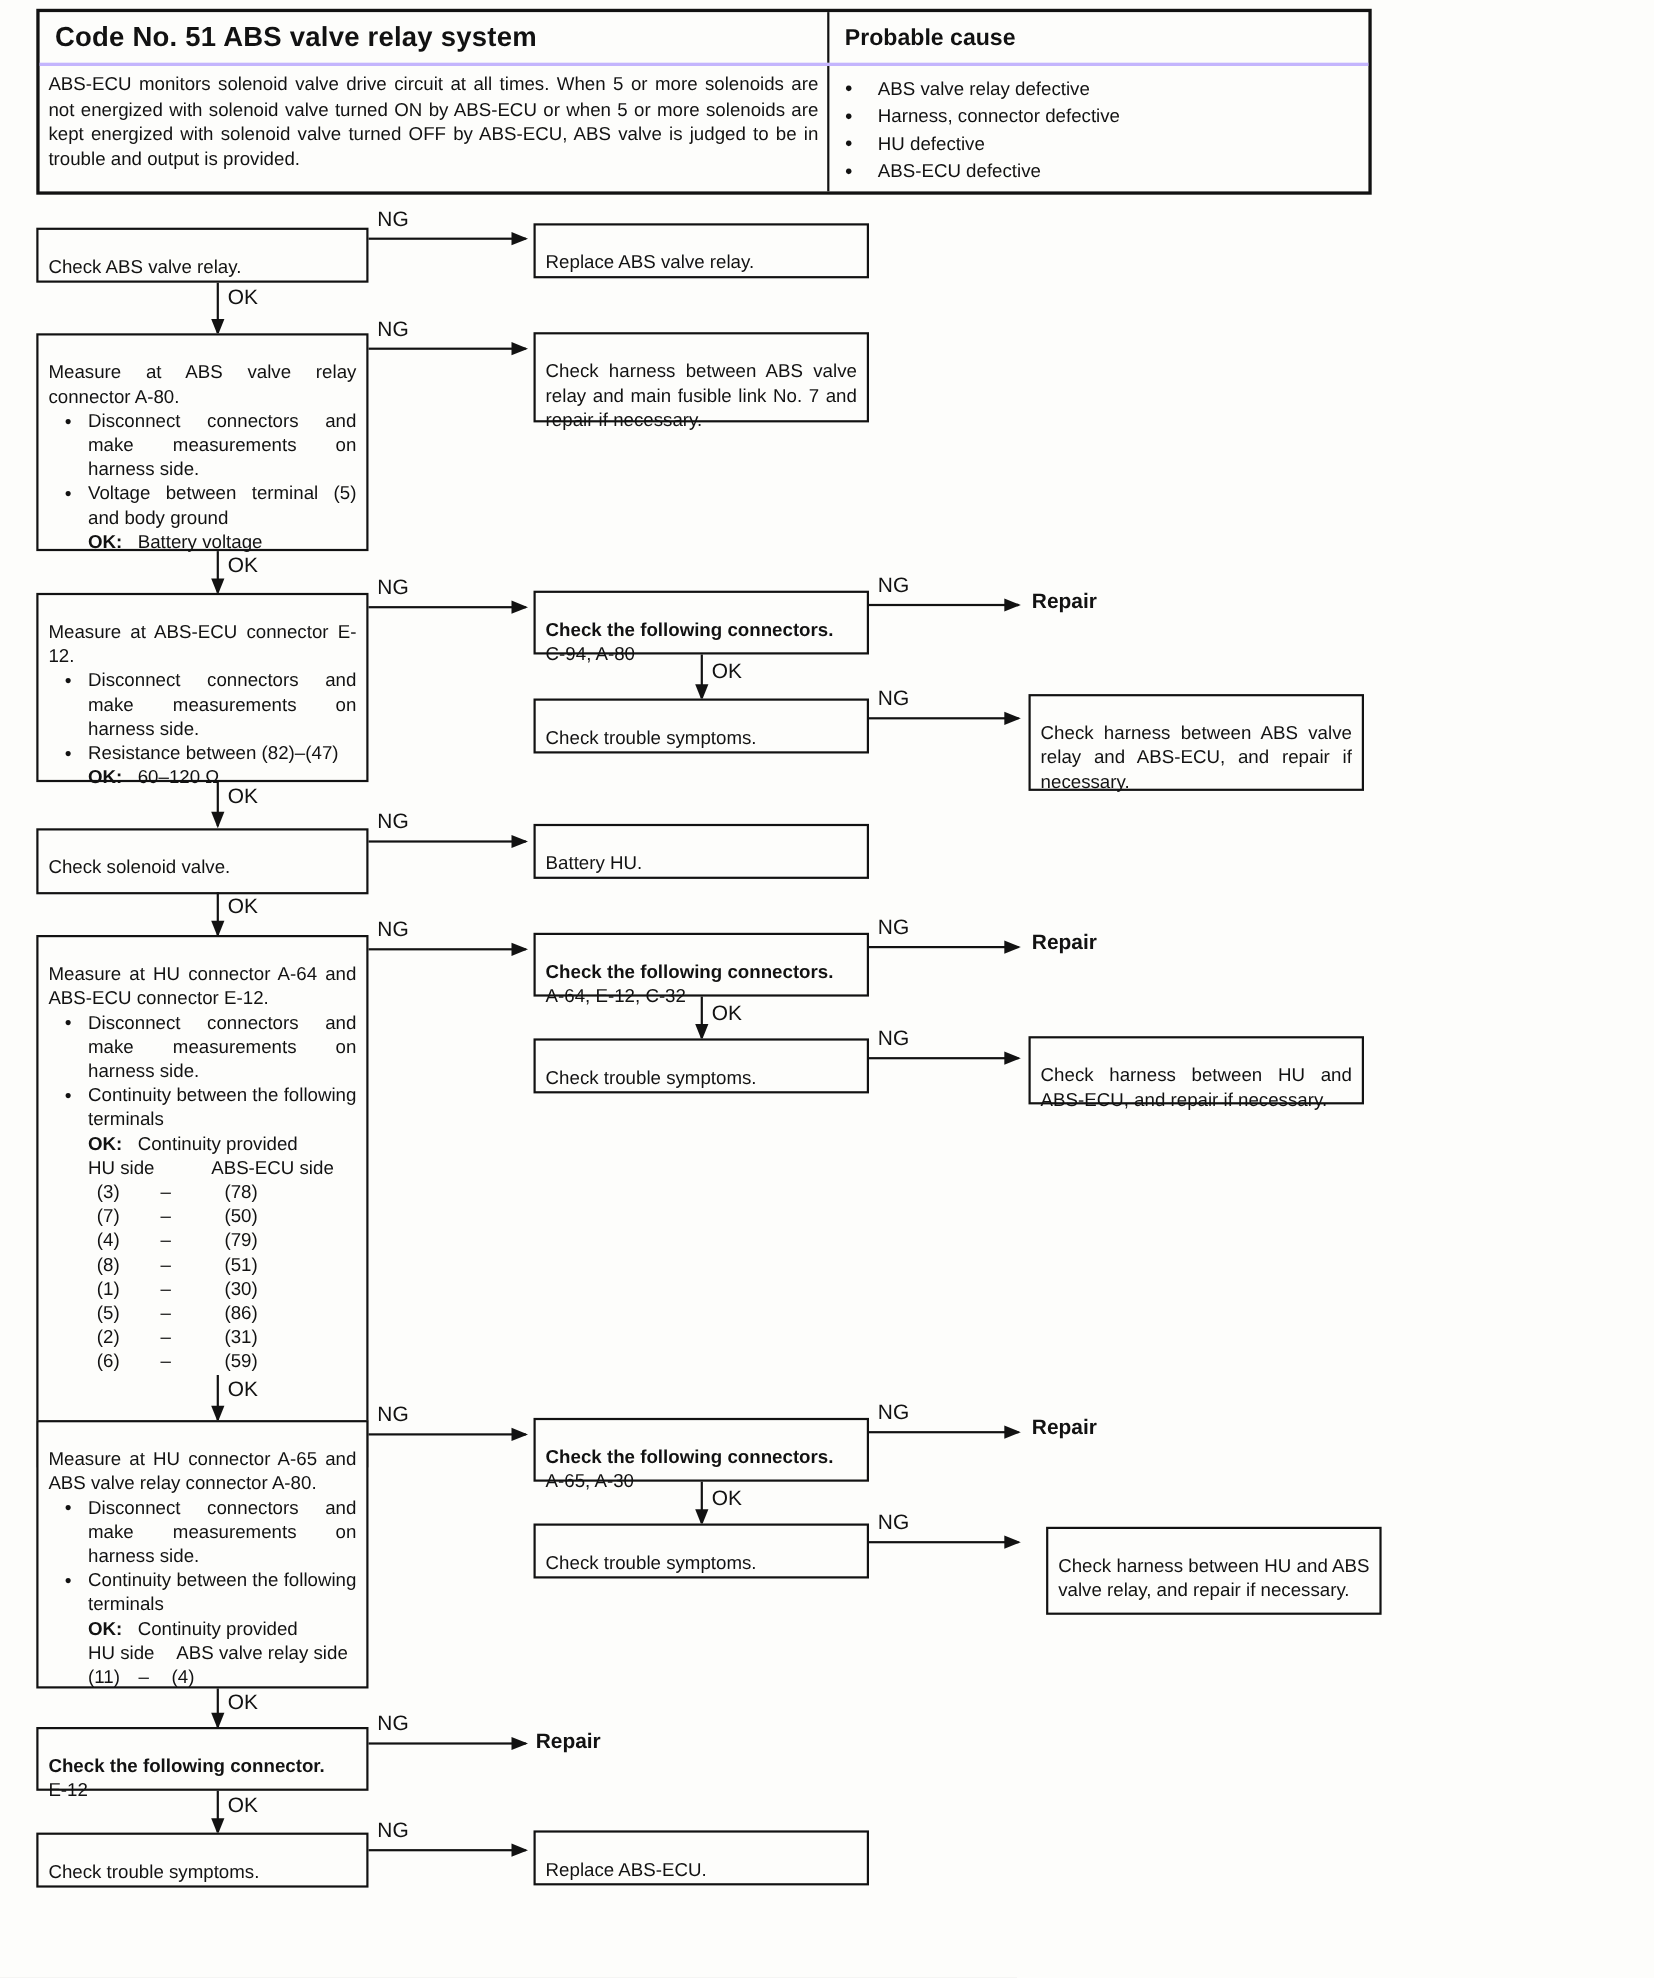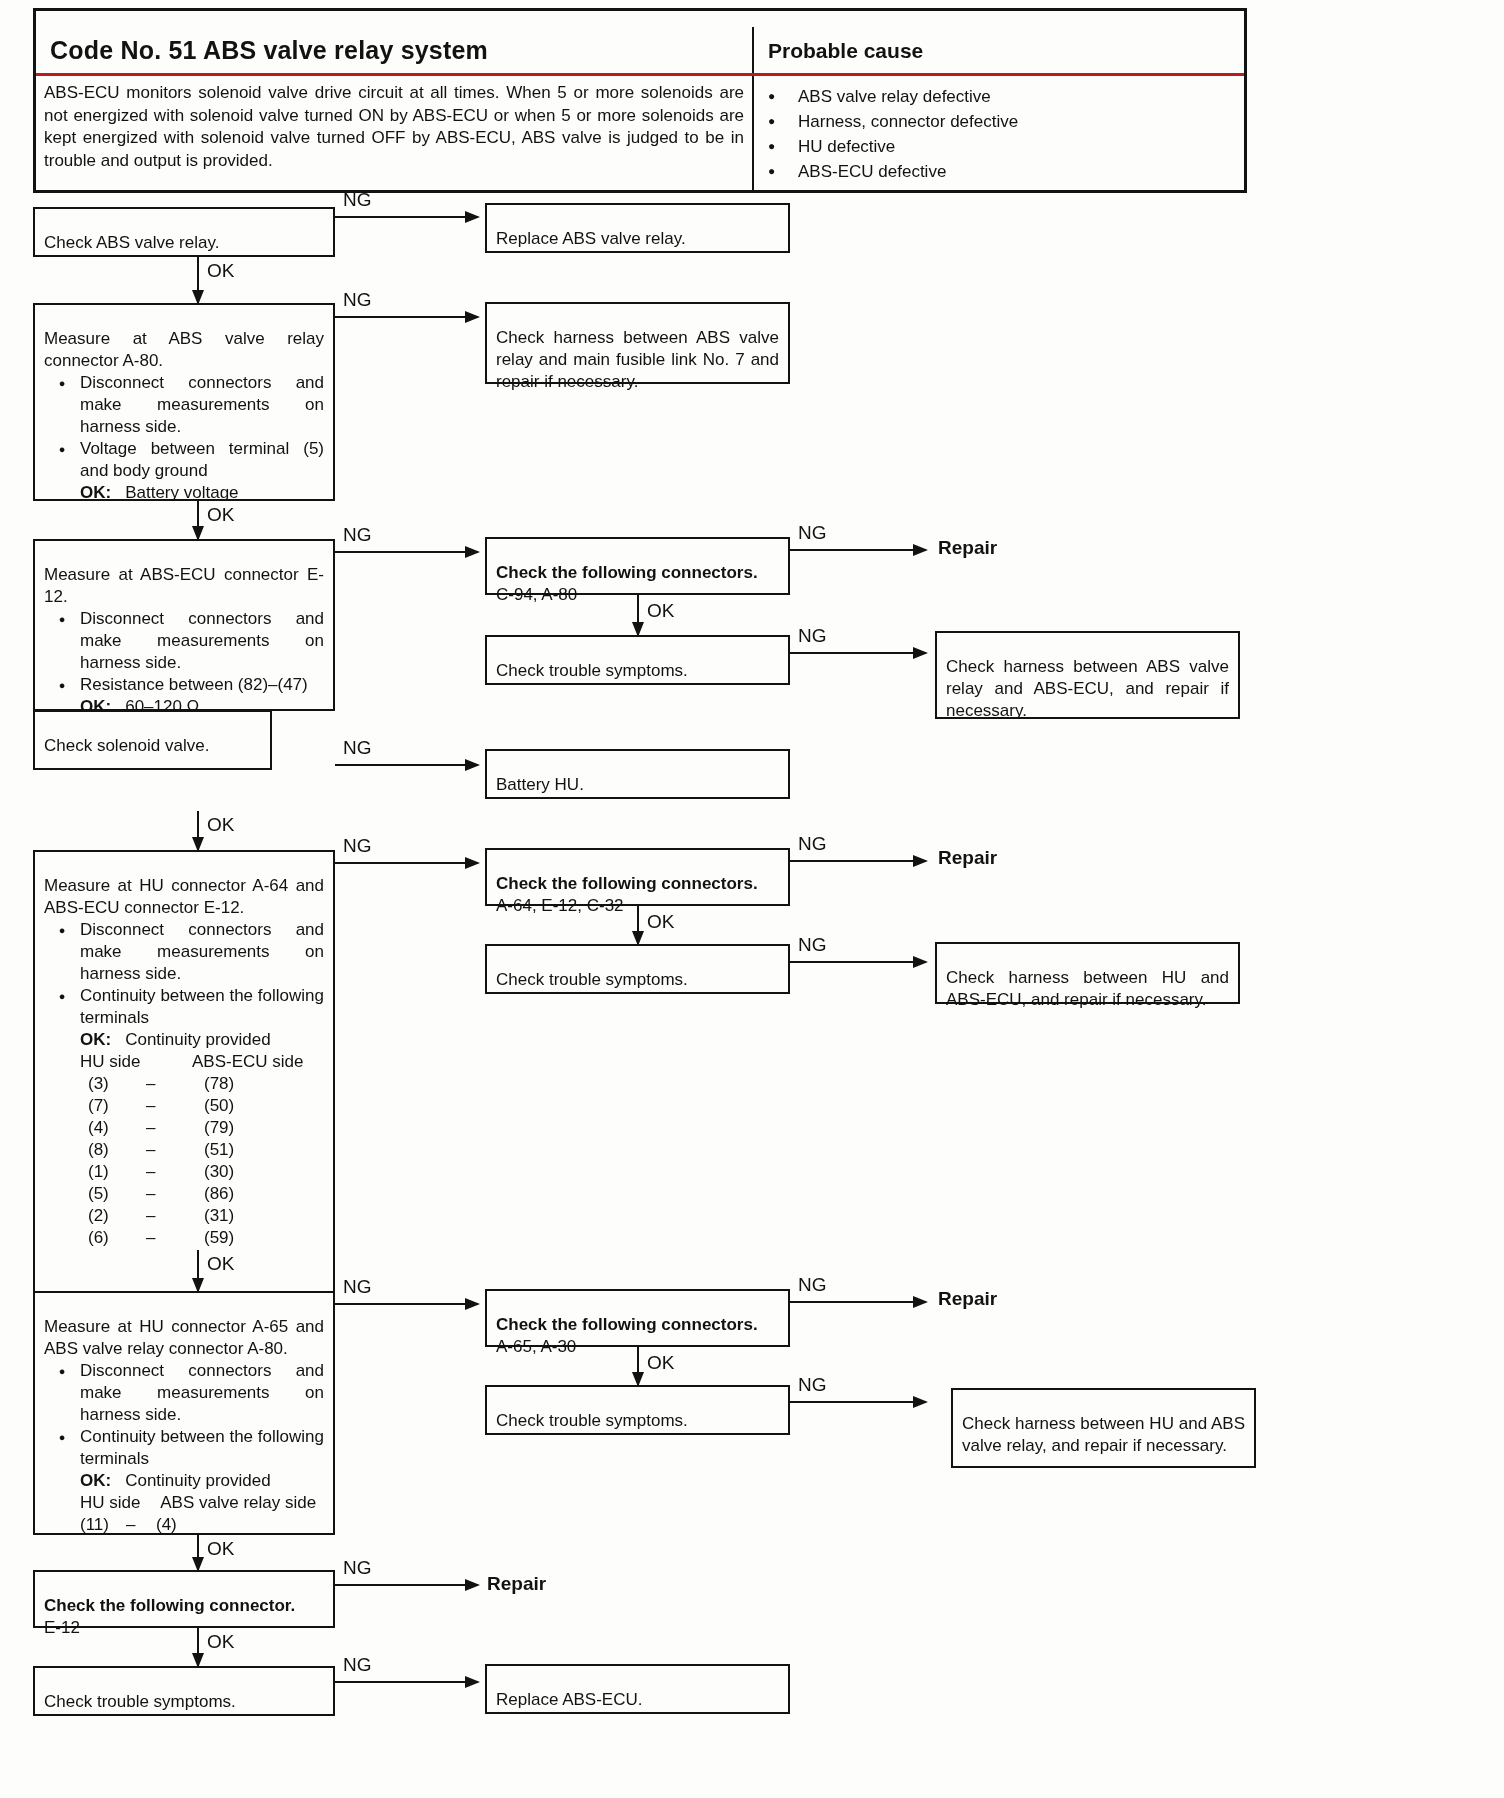--- a/index.html
+++ b/index.html
@@ -3,21 +3,21 @@
 <meta charset="utf-8">
 <style>
   html,body{margin:0;padding:0;background:#e8e8e8;}
   #page{
     position:relative;width:1504px;height:1798px;background:#fdfdfb;
     font-family:"Liberation Sans","DejaVu Sans",sans-serif;color:#121212;
     margin:0 auto;overflow:hidden;
   }
   
   #hdr{position:absolute;left:33px;top:8px;width:1208px;border:3px solid #121212;display:flex;flex-direction:column;}
-  #hdr .row1{display:flex;border-bottom:3px solid #b91c1c;margin-top:16px;}
+  #hdr .row1{display:flex;border-bottom:3px solid #c4b5fd;}
   #hdr .row2{display:flex;}
   #hdr .lcell{width:718px;border-right:2px solid #121212;box-sizing:border-box;}
   #hdr .rcell{flex:1;box-sizing:border-box;}
   .hdr-title{font-size:25px;font-weight:bold;padding:9px 10px 8px 14px;letter-spacing:.2px;}
   .hdr-cause-title{font-size:21px;font-weight:bold;padding:12px 10px 8px 14px;}
   .hdr-desc{font-size:17px;line-height:22.5px;padding:6px 8px 6px 8px;text-align:justify;}
   .cause-list{padding:8px 6px 6px 14px;}
   .cause-item{display:flex;font-size:17px;line-height:25px;}
   .cause-item .dot{width:30px;font-size:12px;line-height:25px;}
   
@@ -144,21 +144,21 @@
     <span>Check trouble symptoms.</span>
   </div>
   <div class="harrow" style="left:790px;top:652px;width:136px"></div>
   <span class="lbl" style="left:798px;top:624px">NG</span>
   <div class="fbox" style="left:935px;top:631px;width:305px;height:88px">
     <div class="btitle">Check harness between ABS valve relay and ABS-ECU, and repair if necessary.</div>
   </div>
   <div class="varrow" style="left:197px;top:711px;height:40px"></div>
   <span class="lbl" style="left:207px;top:713px">OK</span>
 
-  <div class="fbox" style="left:33px;top:710px;width:239px;height:60px">
+  <div class="fbox" style="left:33px;top:753px;width:302px;height:60px">
     <span>Check solenoid valve.</span>
   </div>
   <div class="fbox" style="left:485px;top:749px;width:305px;height:34px">
     <span>Battery HU.</span>
   </div>
   <div class="harrow" style="left:335px;top:764px;width:143px"></div>
   <span class="lbl" style="left:343px;top:736px">NG</span>
   <div class="varrow" style="left:197px;top:811px;height:39px"></div>
   <span class="lbl" style="left:207px;top:813px">OK</span>
 

